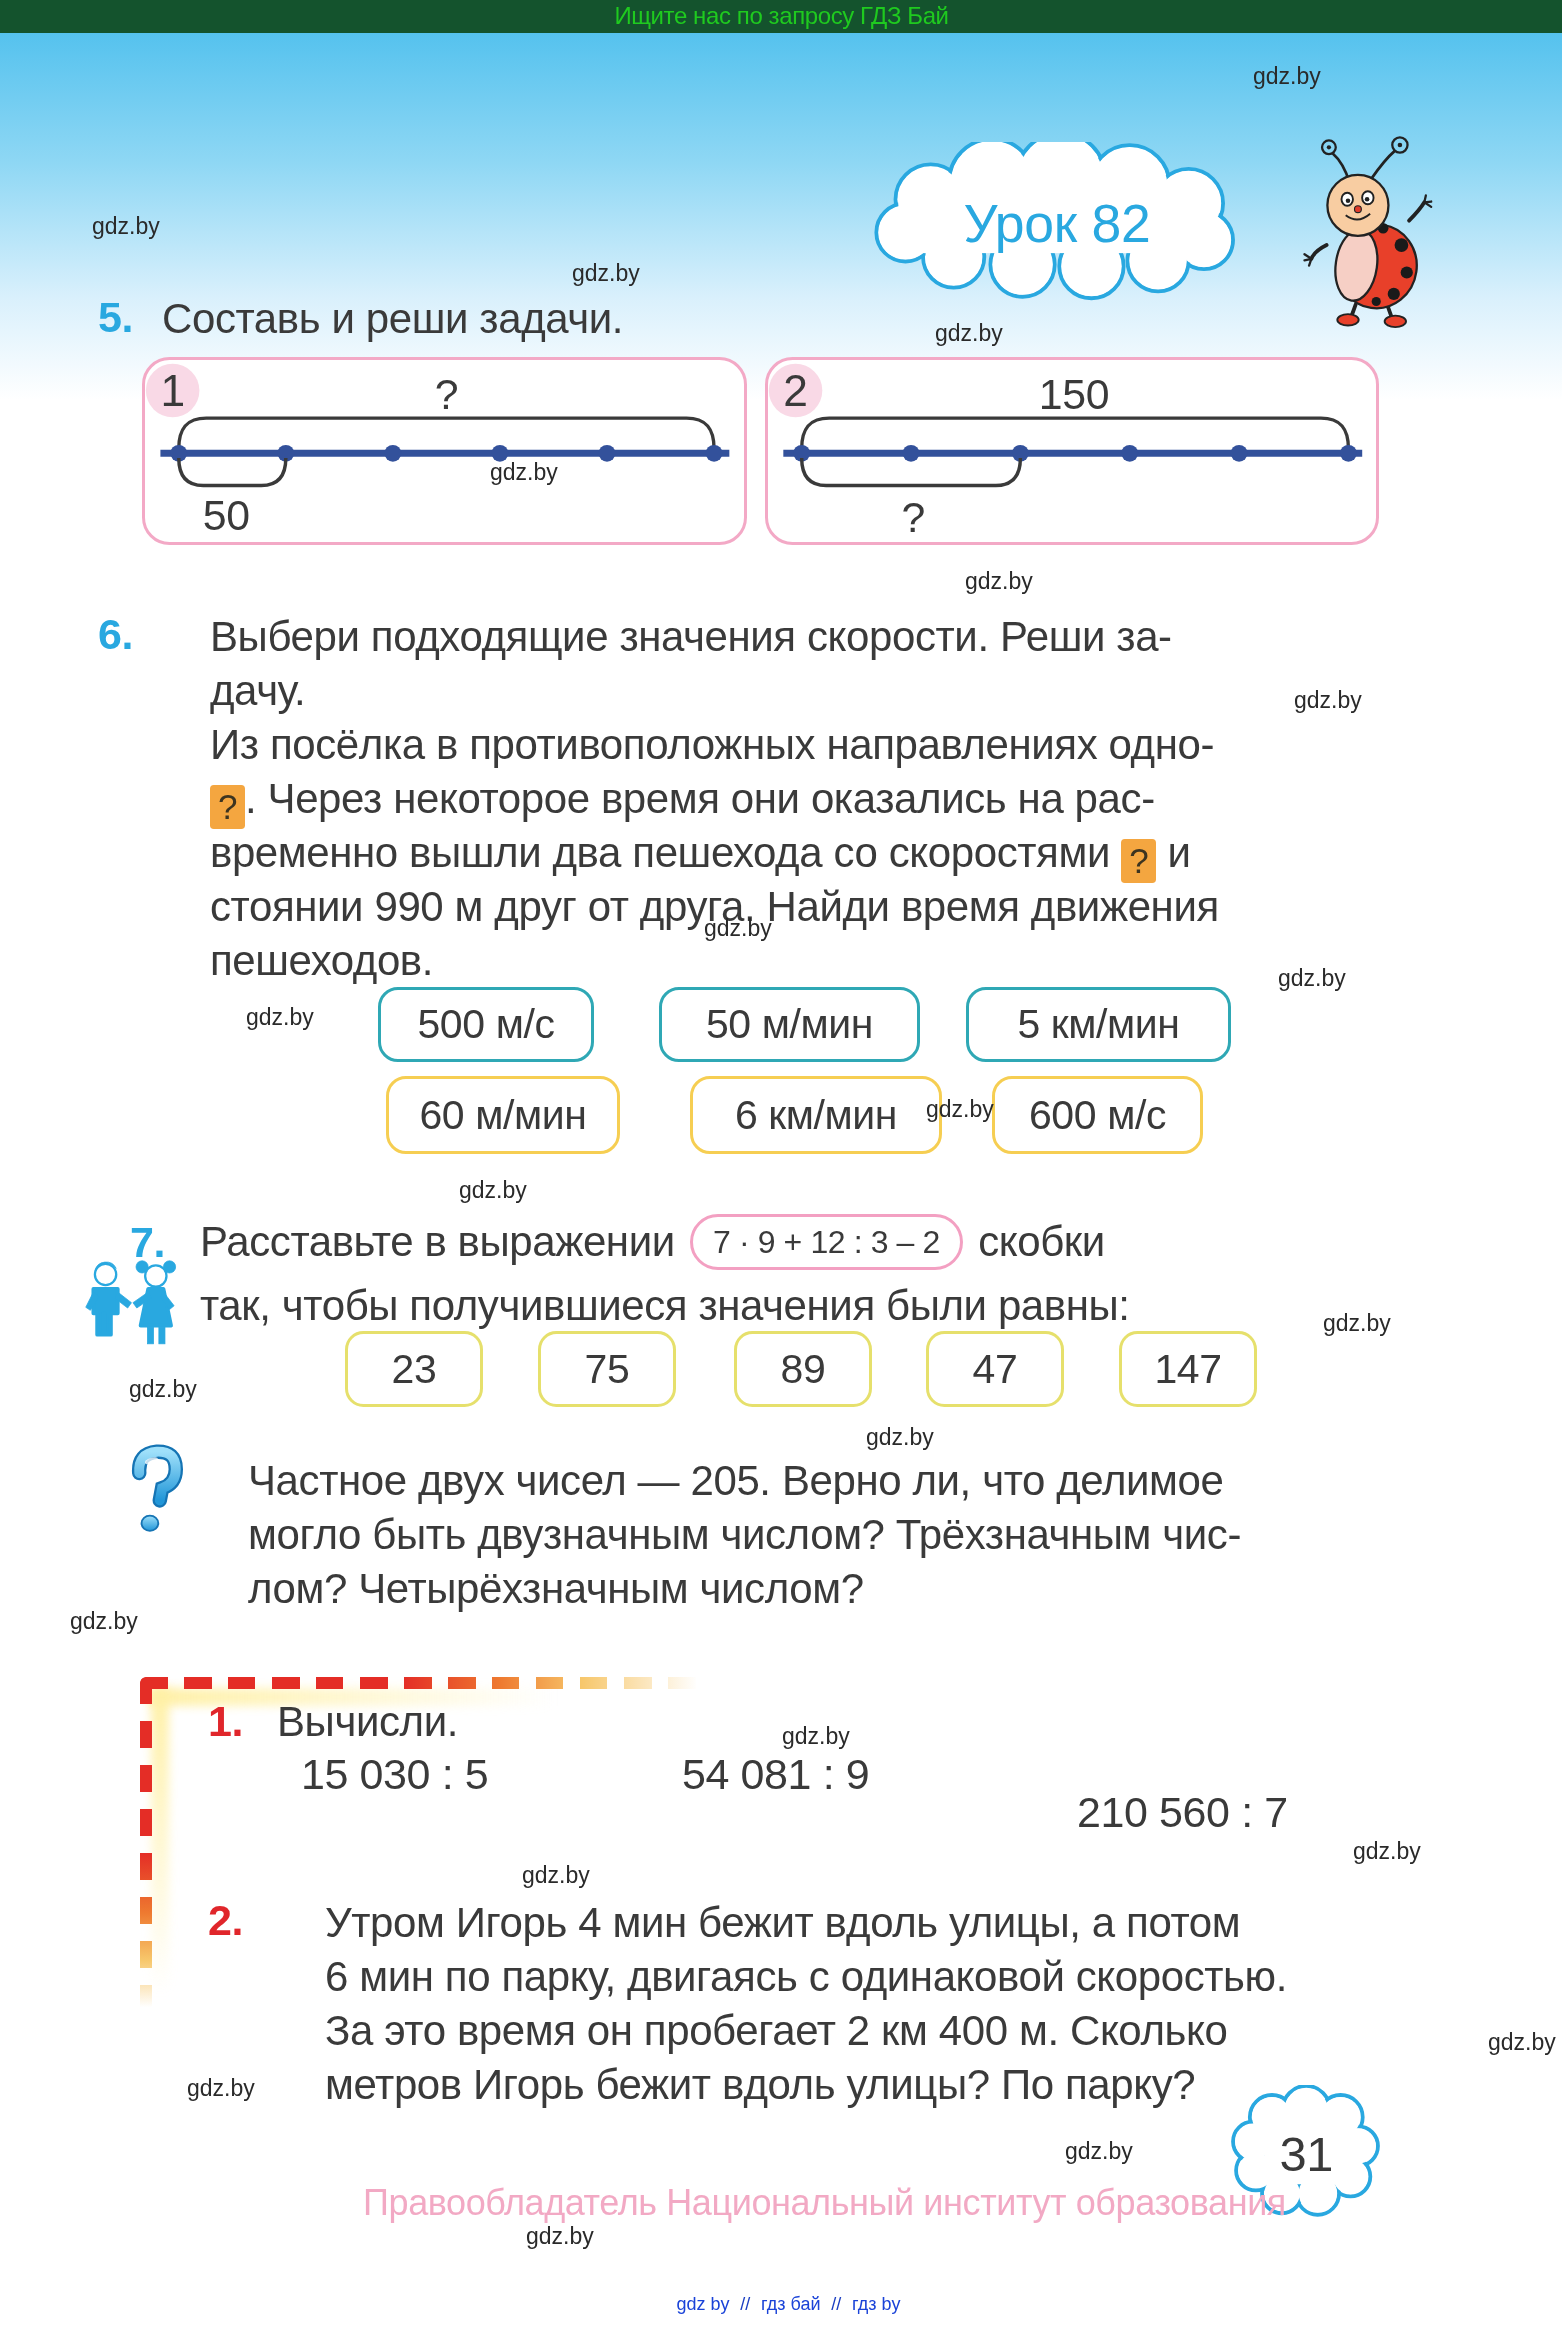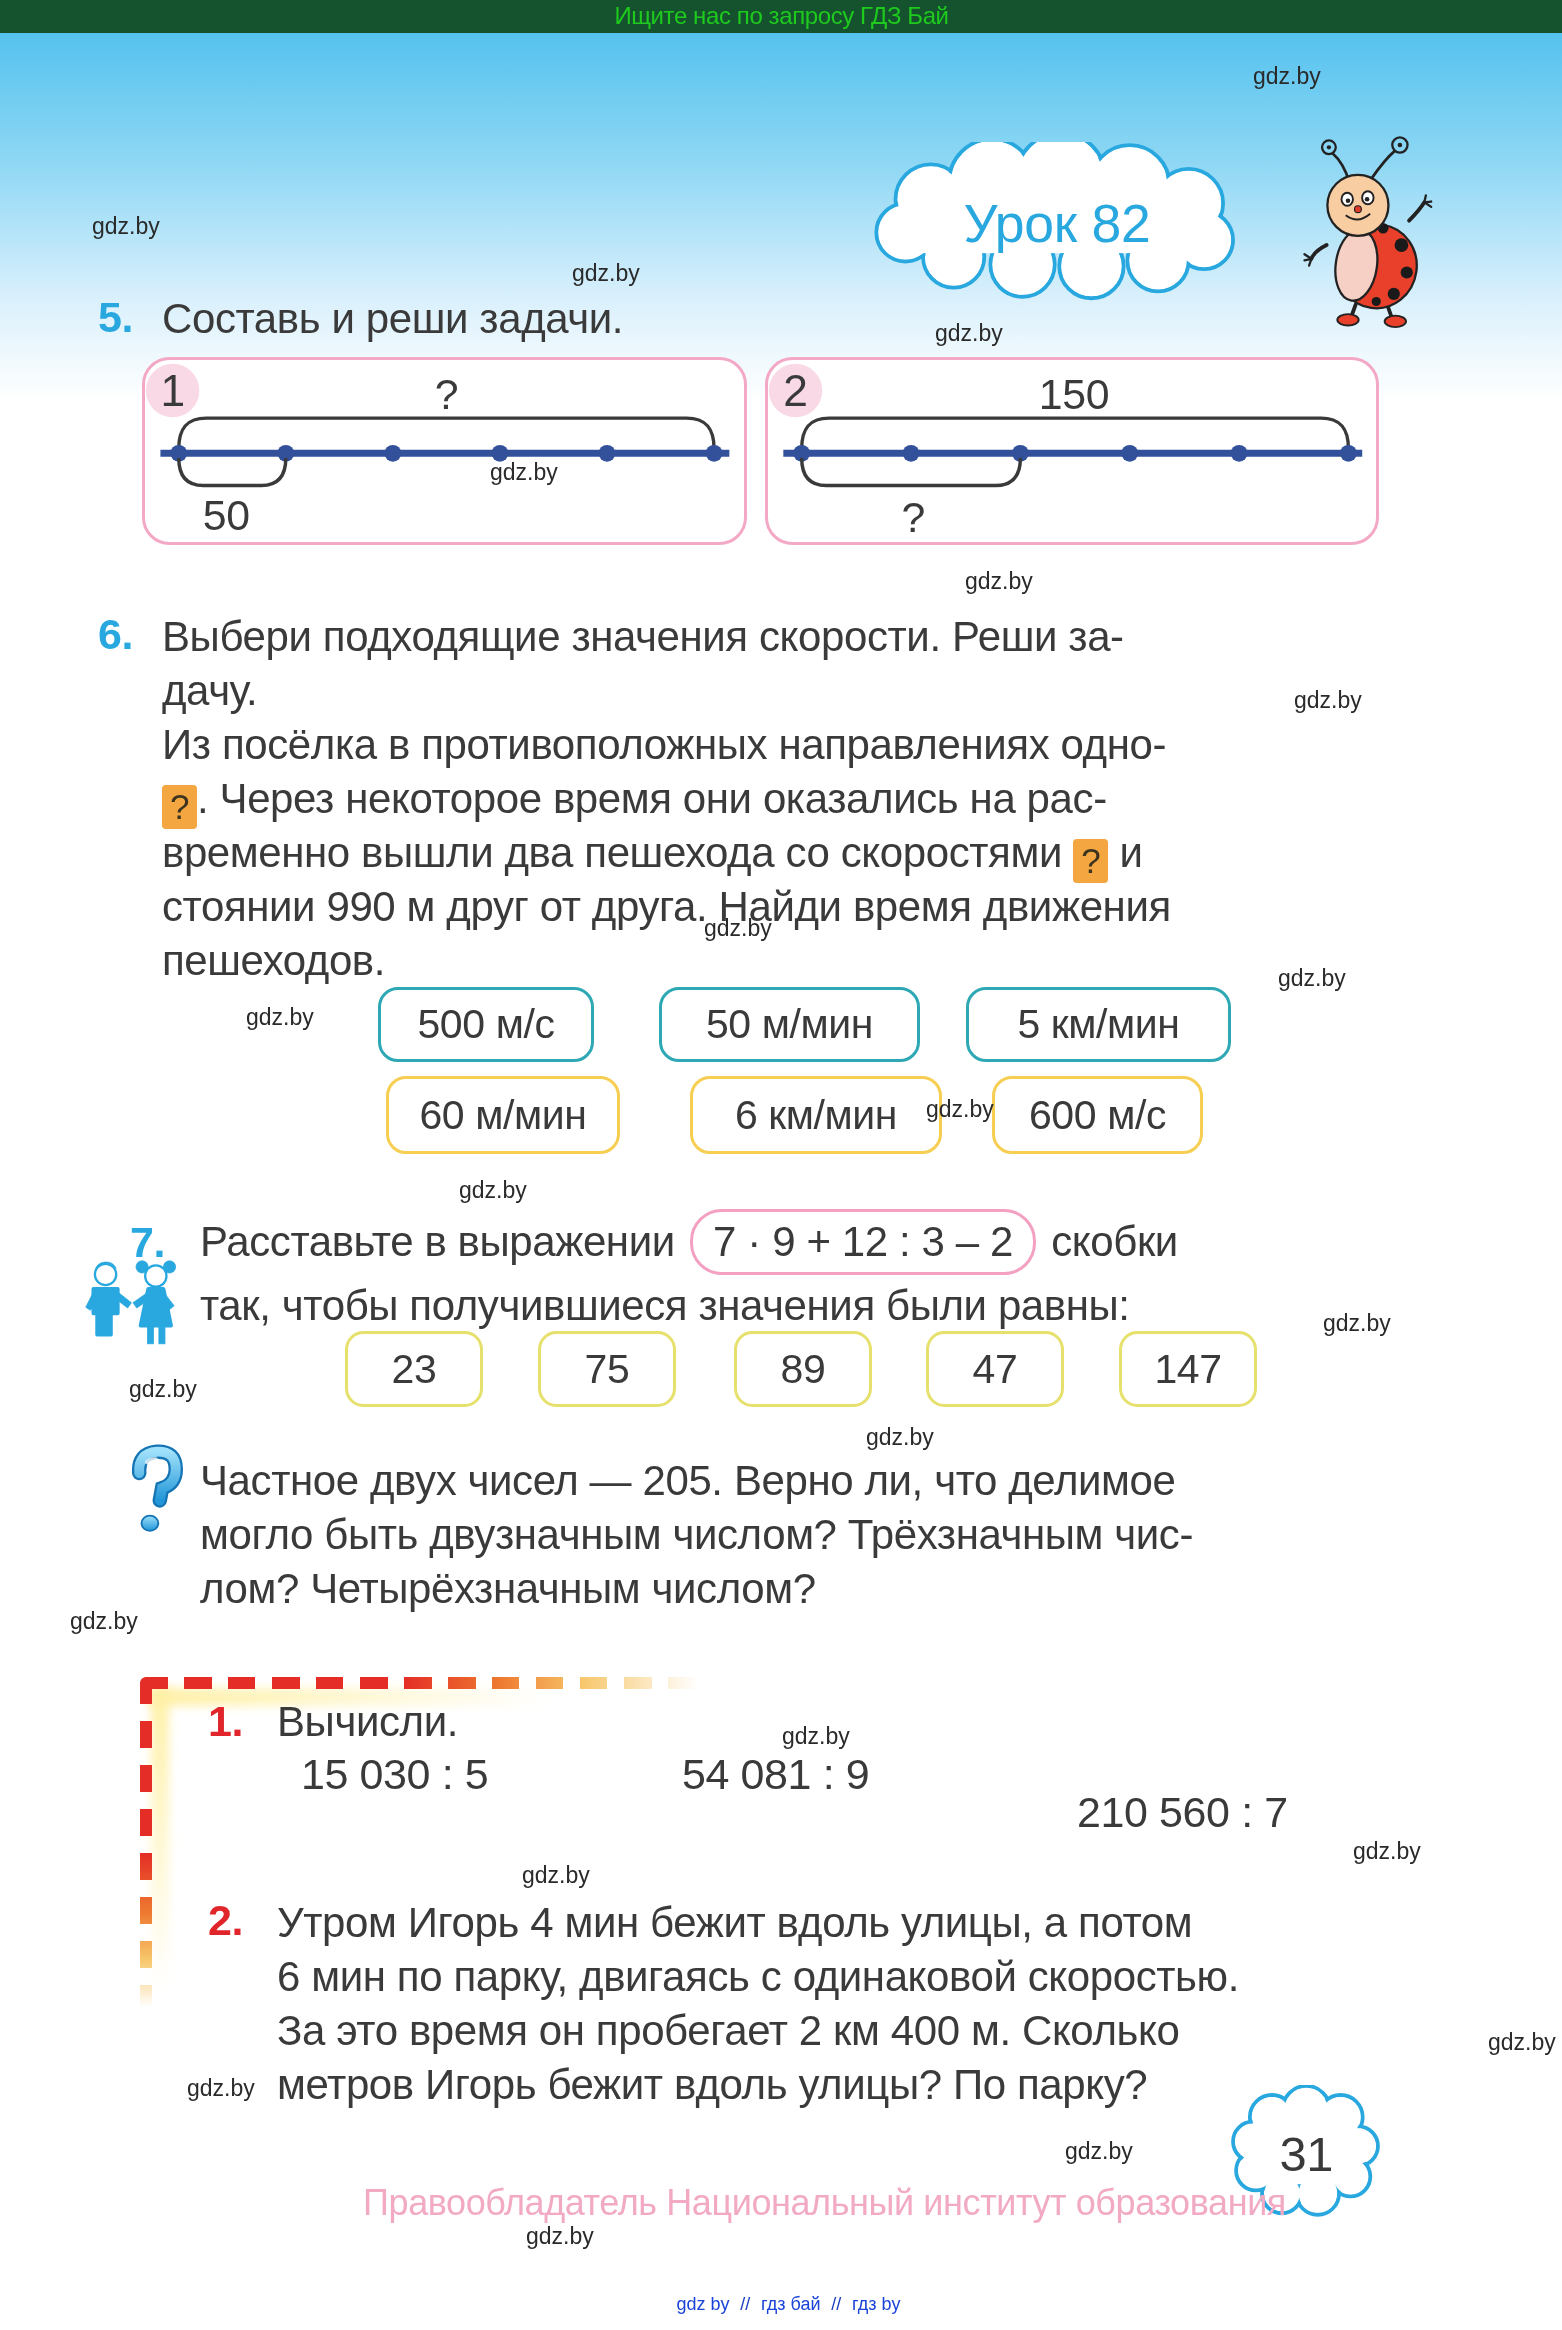--- a/index.html
+++ b/index.html
@@ -10,35 +10,35 @@
          text-align:center;font-size:24px;line-height:31px;color:#1fca1f;}
   .sky{position:absolute;left:0;top:33px;width:100%;height:367px;
        background:linear-gradient(180deg,#55c2ee 0%,#8ed7f4 35%,#d9f0fc 72%,#ffffff 100%);}
   .lesson-cloud{position:absolute;left:858px;top:142px;width:398px;height:161px;}
   .ladybug{position:absolute;left:1279px;top:129px;width:167px;height:200px;}
   
   .wm{position:absolute;font-size:23px;color:#2a2a2a;letter-spacing:0;white-space:nowrap;}
   
   .pnum{position:absolute;font-size:43px;font-weight:600;color:#29a8e0;}
   .ptitle{position:absolute;font-size:42px;color:#3a3a3a;}
-  .tline{height:54px;font-size:42px;line-height:54px;white-space:nowrap;}
+  .tline{height:54px;font-size:42px;line-height:54px;white-space:nowrap;margin-left:48px;}
   .qbox{display:inline-block;width:35px;height:44px;background:#f4a640;color:#3d3420;
         border-radius:3.8px;text-align:center;font-size:35px;line-height:44px;vertical-align:-6.1px;}
   
   .card{position:absolute;border:3.8px solid #f3a9c6;border-radius:27.5px;background:#fff;}
   
   .obox{position:absolute;background:#fff;border-radius:20px;text-align:center;
         font-size:41px;color:#3a3a3a;display:flex;align-items:center;justify-content:center;}
   .teal{border:3.8px solid #2fa8b5;}
   .gold{border:3.8px solid #f6ce52;}
   .ans{border:3.8px solid #e6e06c;border-radius:18.4px;}
   
   .expr-row{position:absolute;display:flex;align-items:center;font-size:42px;white-space:nowrap;}
   .expr-box{display:inline-block;border:3.8px solid #f3a0c2;border-radius:32px;
-            padding:6.1px 20px;margin:0 15.3px;font-size:42px;}
+            padding:6.1px 20px;margin:0 15.3px;font-size:32px;}
   .kids{position:absolute;left:81px;top:1257px;width:107px;height:99px;}
   .qicon{position:absolute;left:121px;top:1444px;width:70px;height:93px;}
   
   .dash-top{position:absolute;left:140px;top:1677px;width:581px;height:11.5px;border-radius:6.1px;
     background:linear-gradient(90deg,#e42d26 0 45%,#ee7a30 62%,#f7c76b 76%,#ffffff 96%);
     -webkit-mask:repeating-linear-gradient(90deg,#000 0 27.5px,transparent 27.5px 44px);
             mask:repeating-linear-gradient(90deg,#000 0 27.5px,transparent 27.5px 44px);}
   .dash-left{position:absolute;left:140px;top:1677px;width:11.5px;height:337px;border-radius:6.1px;
     background:linear-gradient(180deg,#e42d26 0 52%,#ee7a30 70%,#f7c76b 84%,#ffffff 98%);
     -webkit-mask:repeating-linear-gradient(180deg,#000 0 27.5px,transparent 27.5px 44px);

